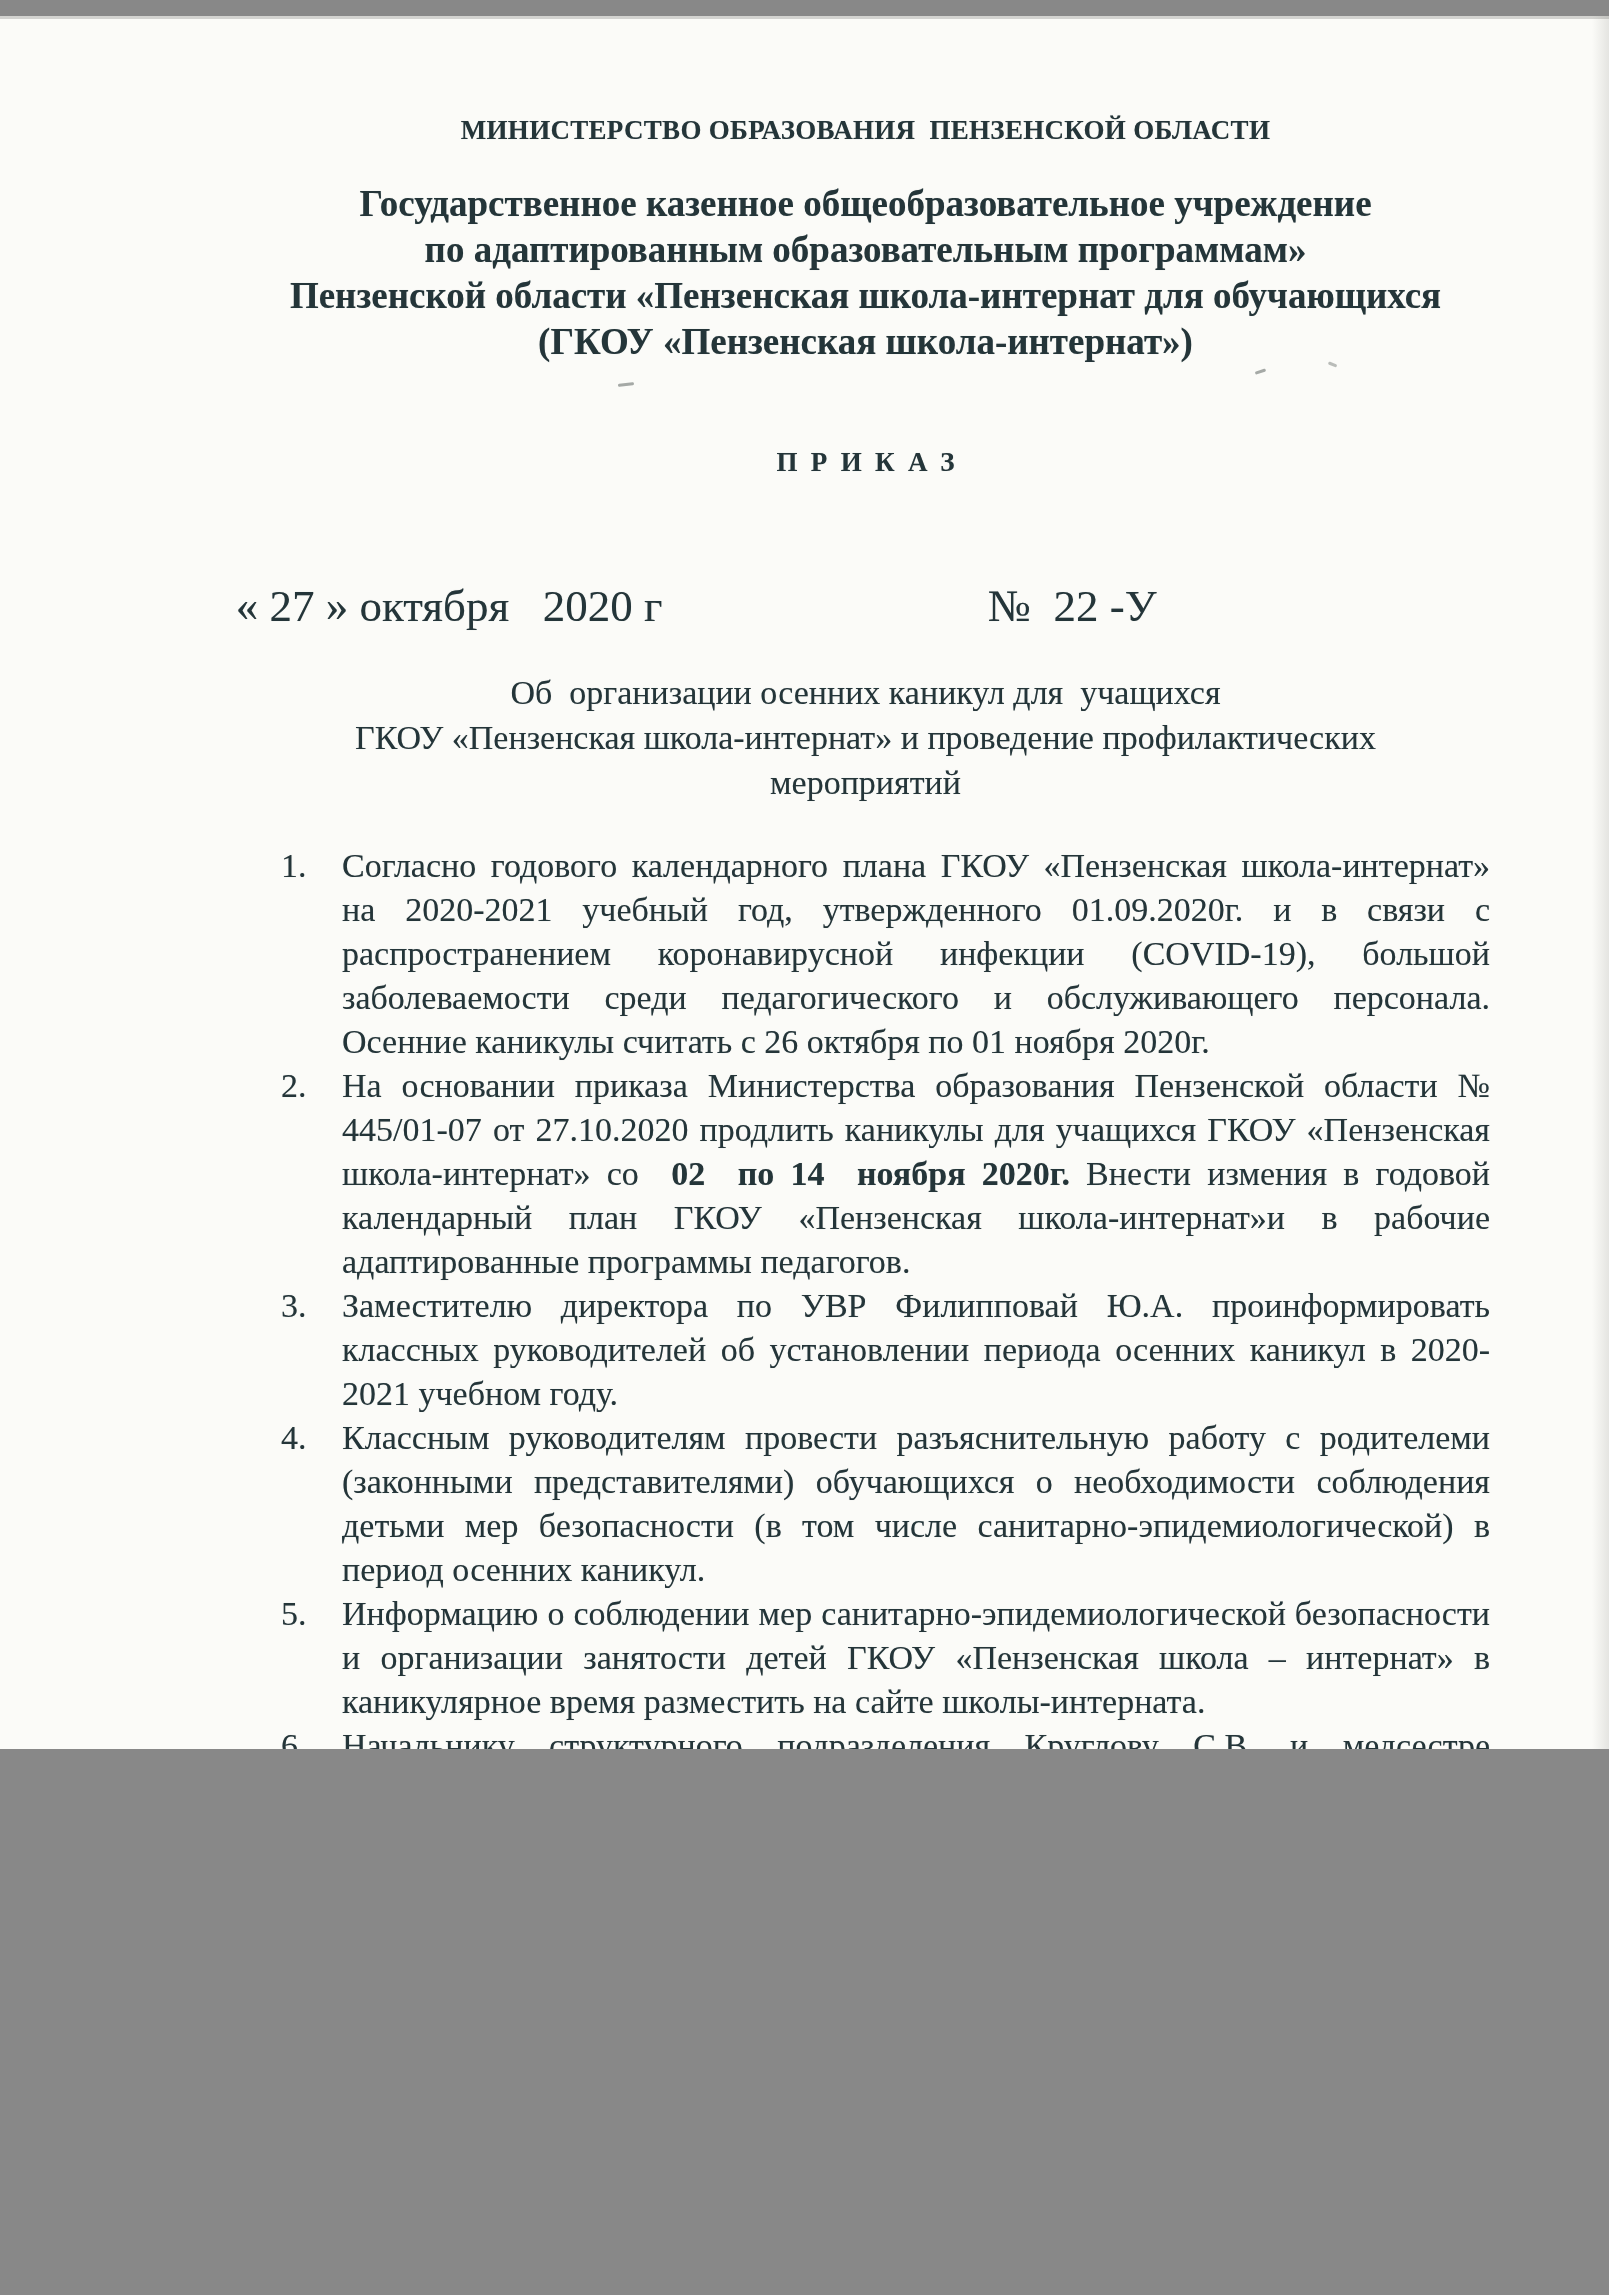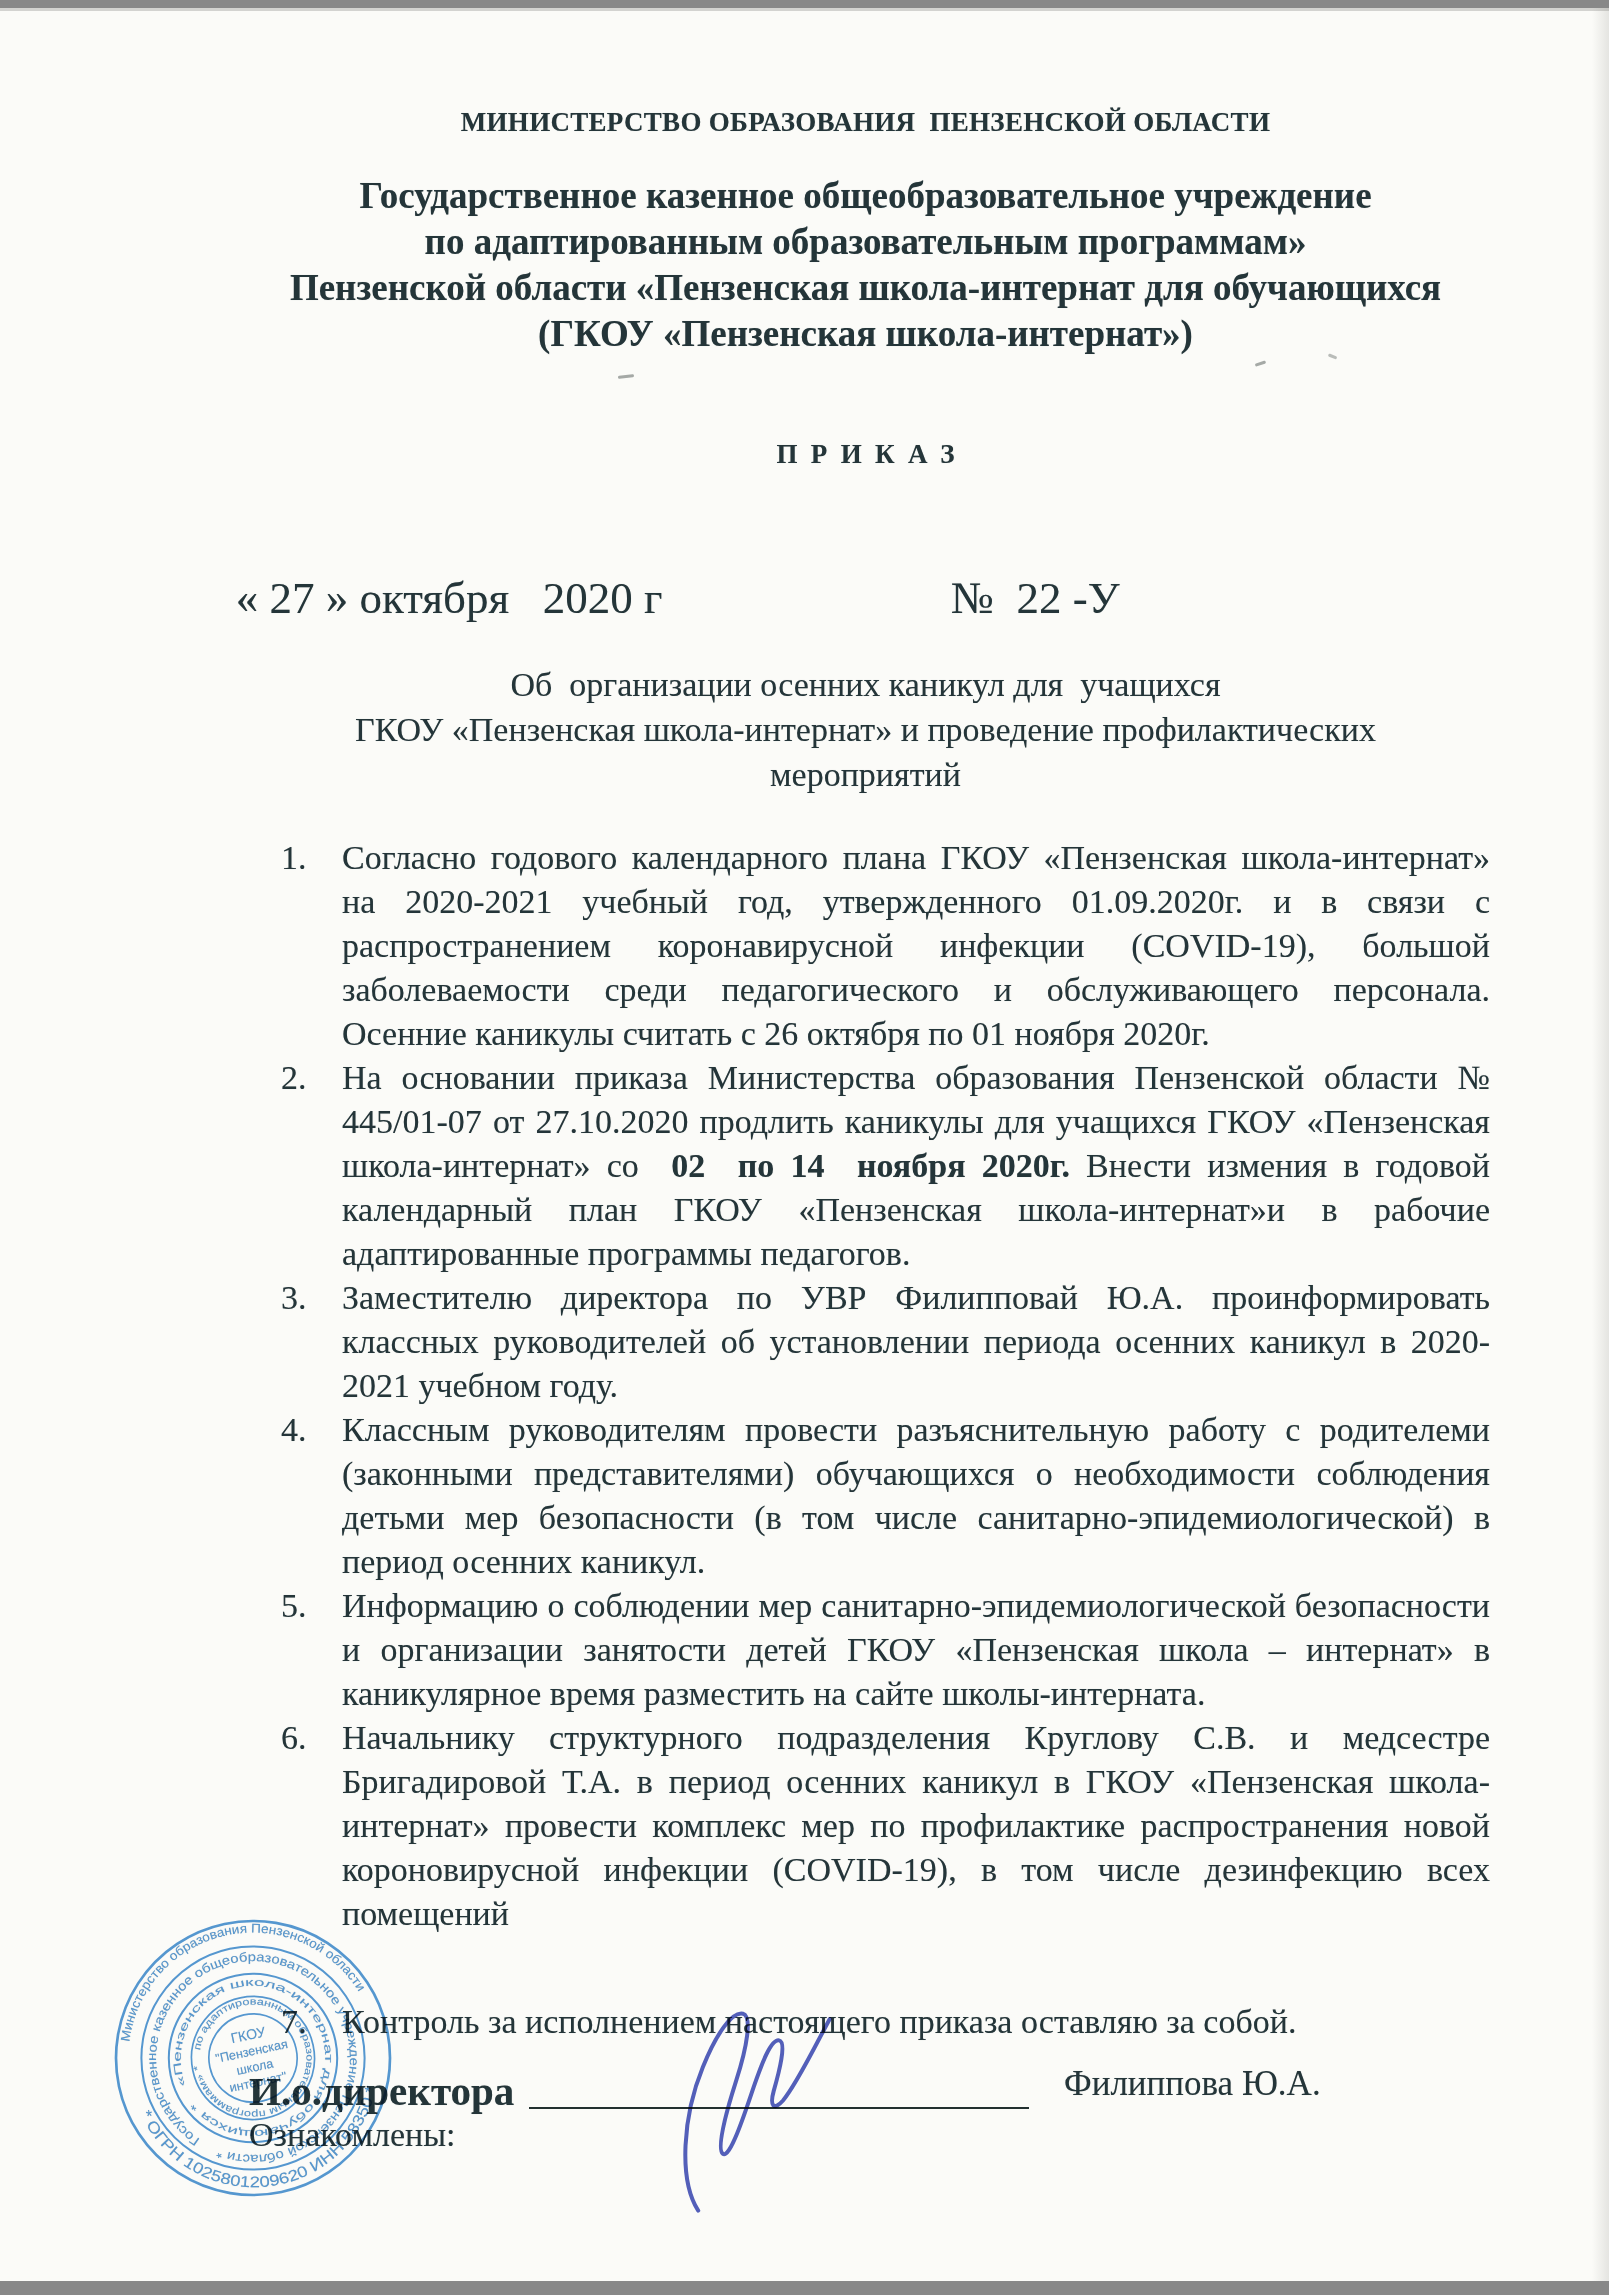--- a/index.html
+++ b/index.html
@@ -1,33 +1,33 @@
 <!DOCTYPE html>
 <html lang="ru" style="font-size:10.7px"><head>
 <meta charset="utf-8">
 <style>
   html,body{margin:0;padding:0;background:#888;}
   .page{
     position:relative;
-    width:1609px;height:2273px;
-    margin:8px auto;
+    width:1609px;height:1733px;
+    margin:16px auto;
     background:#fbfbf8;
     font-family:"Liberation Serif","DejaVu Serif",serif;
     color:#243539;
     overflow:hidden;
     text-shadow:0 0 0.7px rgba(36,53,57,.35);
   }
   .content{position:absolute;left:241px;top:0;width:1249px;}
   .ministry{margin-top:99px;text-align:center;font-weight:bold;font-size:27px;letter-spacing:0.3px;white-space:nowrap;}
   .orgname{margin-top:35px;text-align:center;font-weight:bold;font-size:37px;line-height:46px;}
   .orgname div{white-space:nowrap;}
   .prikaz{margin-top:82px;text-align:center;font-weight:bold;font-size:27px;letter-spacing:13.4px;padding-left:13.4px;}
   .daterow{margin-top:102px;position:relative;height:47px;font-size:45px;}
   .daterow .date{position:absolute;left:-5.3px;top:0;white-space:nowrap;}
-  .daterow .num{position:absolute;left:710px;top:0;white-space:nowrap;}
+  .daterow .num{position:absolute;left:747px;top:0;white-space:nowrap;}
   .subject{margin-top:43px;text-align:center;font-weight:normal;font-size:34px;line-height:45px;}
   .subject div{white-space:nowrap;}
   ol.items{margin:39px 0 0 40px;padding:0;list-style:none;font-size:34px;line-height:44px;}
   ol.items li{position:relative;padding-left:61px;text-align:justify;text-justify:inter-word;}
   ol.items li .n{position:absolute;left:0;top:0;}
   ol.items li.gap{margin-top:64px;}
   ol.items b{font-weight:bold;}
   .sig-role{position:absolute;left:249px;top:2059px;font-size:41px;white-space:nowrap;font-weight:bold;}
   .sig-ack{position:absolute;left:249px;top:2108px;font-size:34px;white-space:nowrap;}
   .sig-name{position:absolute;left:1064px;top:2056px;font-size:35px;white-space:nowrap;}

